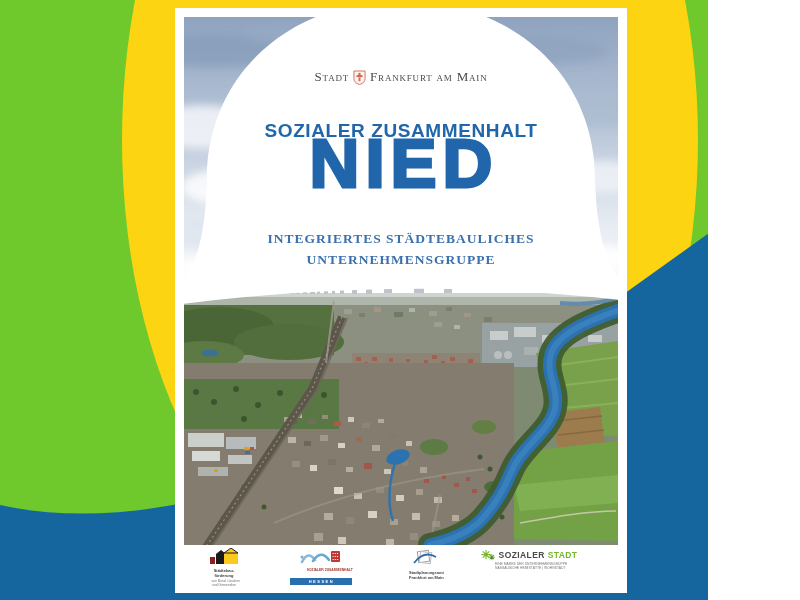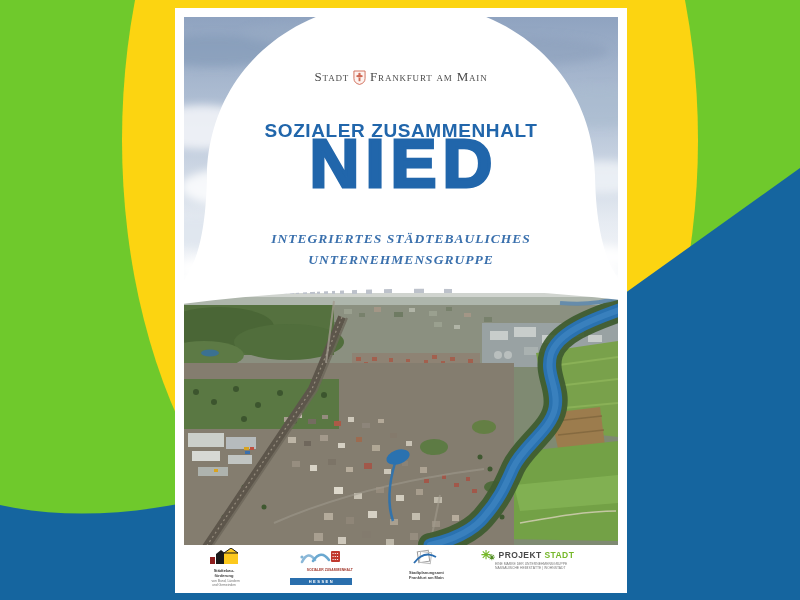--- a/index.html
+++ b/index.html
@@ -1,29 +1,29 @@
 <!DOCTYPE html>
 <html><head>
 <meta charset="utf-8">
 <style>
   html,body{margin:0;padding:0;}
-  #stage{position:relative;width:800px;height:600px;overflow:hidden;
+  #stage{position:relative;width:708px;height:600px;overflow:hidden;
          font-family:"Liberation Sans",sans-serif;background:#0f172a;}
   #bg{position:absolute;inset:0;}
   
   #poster{position:absolute;left:175px;top:8px;width:452px;height:585px;background:#ffffff;}
   #photo{position:absolute;left:9px;top:9px;width:434px;height:528px;display:block;}
   .blobtext{position:absolute;left:0;width:100%;text-align:center;}
   #publisher{top:61px;font-family:"Liberation Serif",serif;font-variant:small-caps;
              font-size:13px;letter-spacing:.8px;color:#4a4a4a;display:flex;
              justify-content:center;align-items:center;gap:4px;}
   #kicker{top:112px;font-size:19px;font-weight:700;color:#2166ab;letter-spacing:.6px;}
   #title{top:121px;font-size:69px;font-weight:700;color:#2166ab;line-height:1;
          letter-spacing:6px;text-indent:6px;-webkit-text-stroke:3px #2166ab;}
-  #subtitle{top:221px;font-family:"Liberation Serif",serif;font-style:italic;
+  #subtitle{top:221px;font-family:"Liberation Serif",serif;
             font-size:13.5px;font-weight:600;color:#3a70ad;letter-spacing:1px;line-height:1.55;}
   
   #logostrip{position:absolute;left:9px;top:537px;width:434px;height:48px;background:#fff;}
   .logo{position:absolute;top:3px;text-align:center;}
   .tinytext{font-size:8px;transform:scale(.42);transform-origin:50% 0;line-height:1.15;
             white-space:nowrap;color:#777;}
   .tinybold{font-size:8px;transform:scale(.5);transform-origin:50% 0;line-height:1.1;
             white-space:nowrap;color:#3a3a3a;font-weight:700;}
   #logo2 .bar{margin:1px auto 0;width:62px;height:7px;background:#2a6fad;color:#fff;
               font-size:8px;line-height:7px;font-weight:700;}
@@ -344,21 +344,21 @@
         <div class="tinybold" style="color:#444;">
           <div>Stadtplanungsamt</div>
           <div>Frankfurt am Main</div>
         </div>
       </div>
 
       <div class="logo" id="logo4" style="left:297px;width:112px;">
         <div class="brand">
           <span class="star">✳</span>
           <span class="star2">✳</span>
-          <span>PROJEKT</span>
+          <span>SOZIALER</span>
             <span class="g">STADT</span>
         </div>
         <div class="tinytext" style="margin-left:14px;">
           <div>EINE MARKE DER UNTERNEHMENSGRUPPE</div>
           <div>NASSAUISCHE HEIMSTÄTTE | WOHNSTADT</div>
         </div>
       </div>
 
     </div>
   </div>

